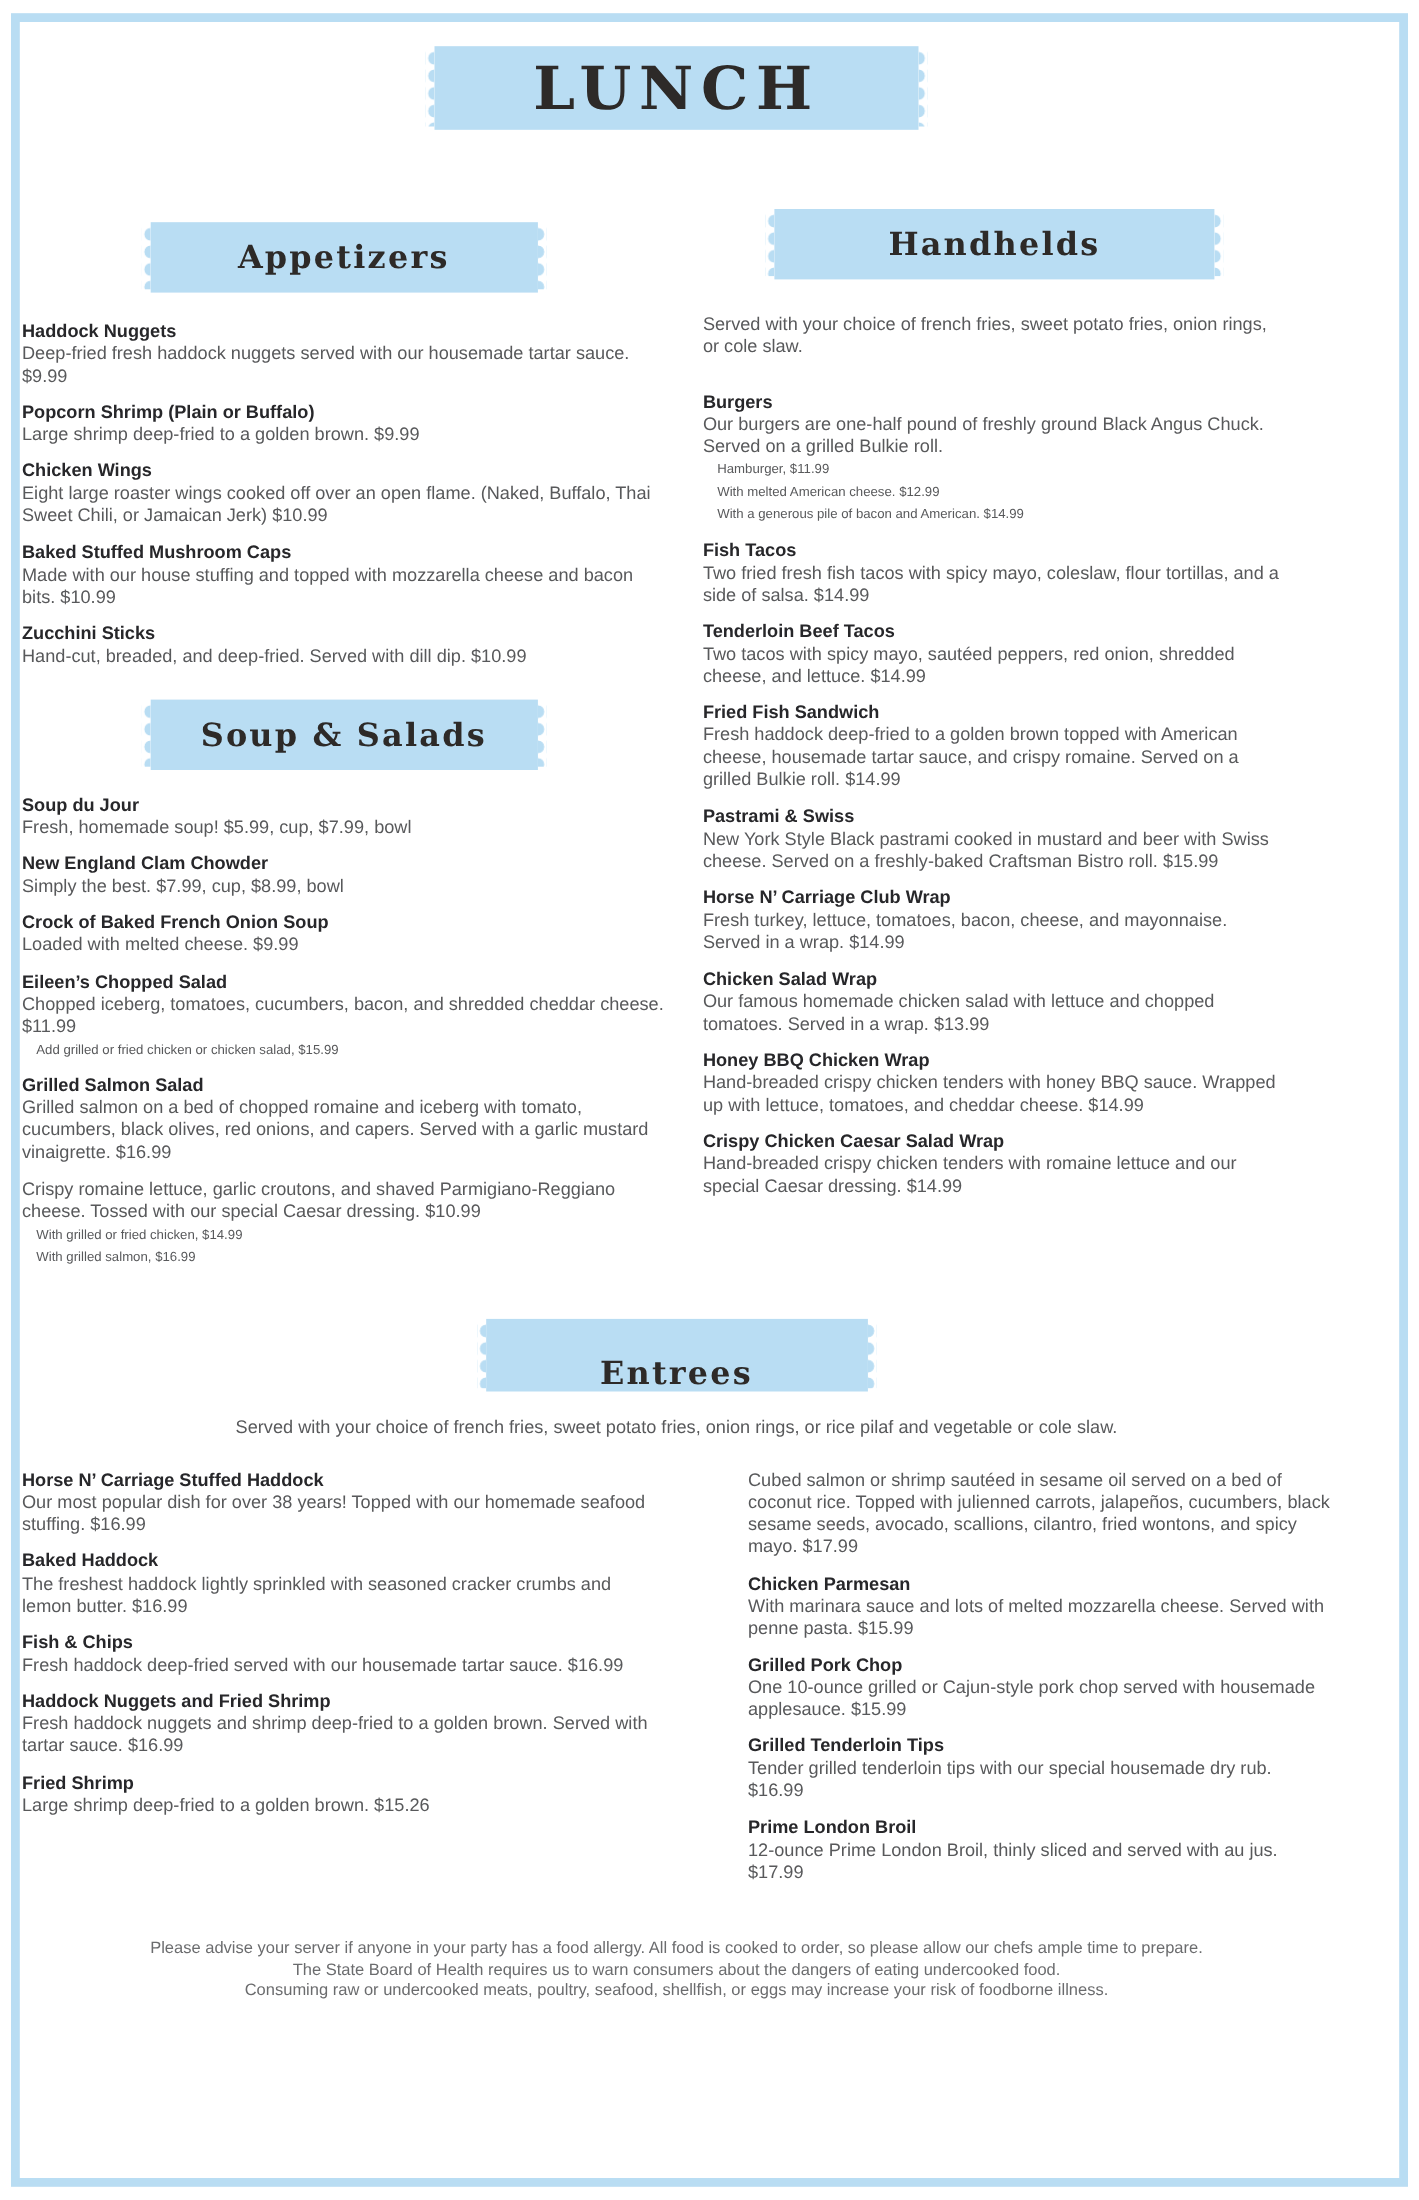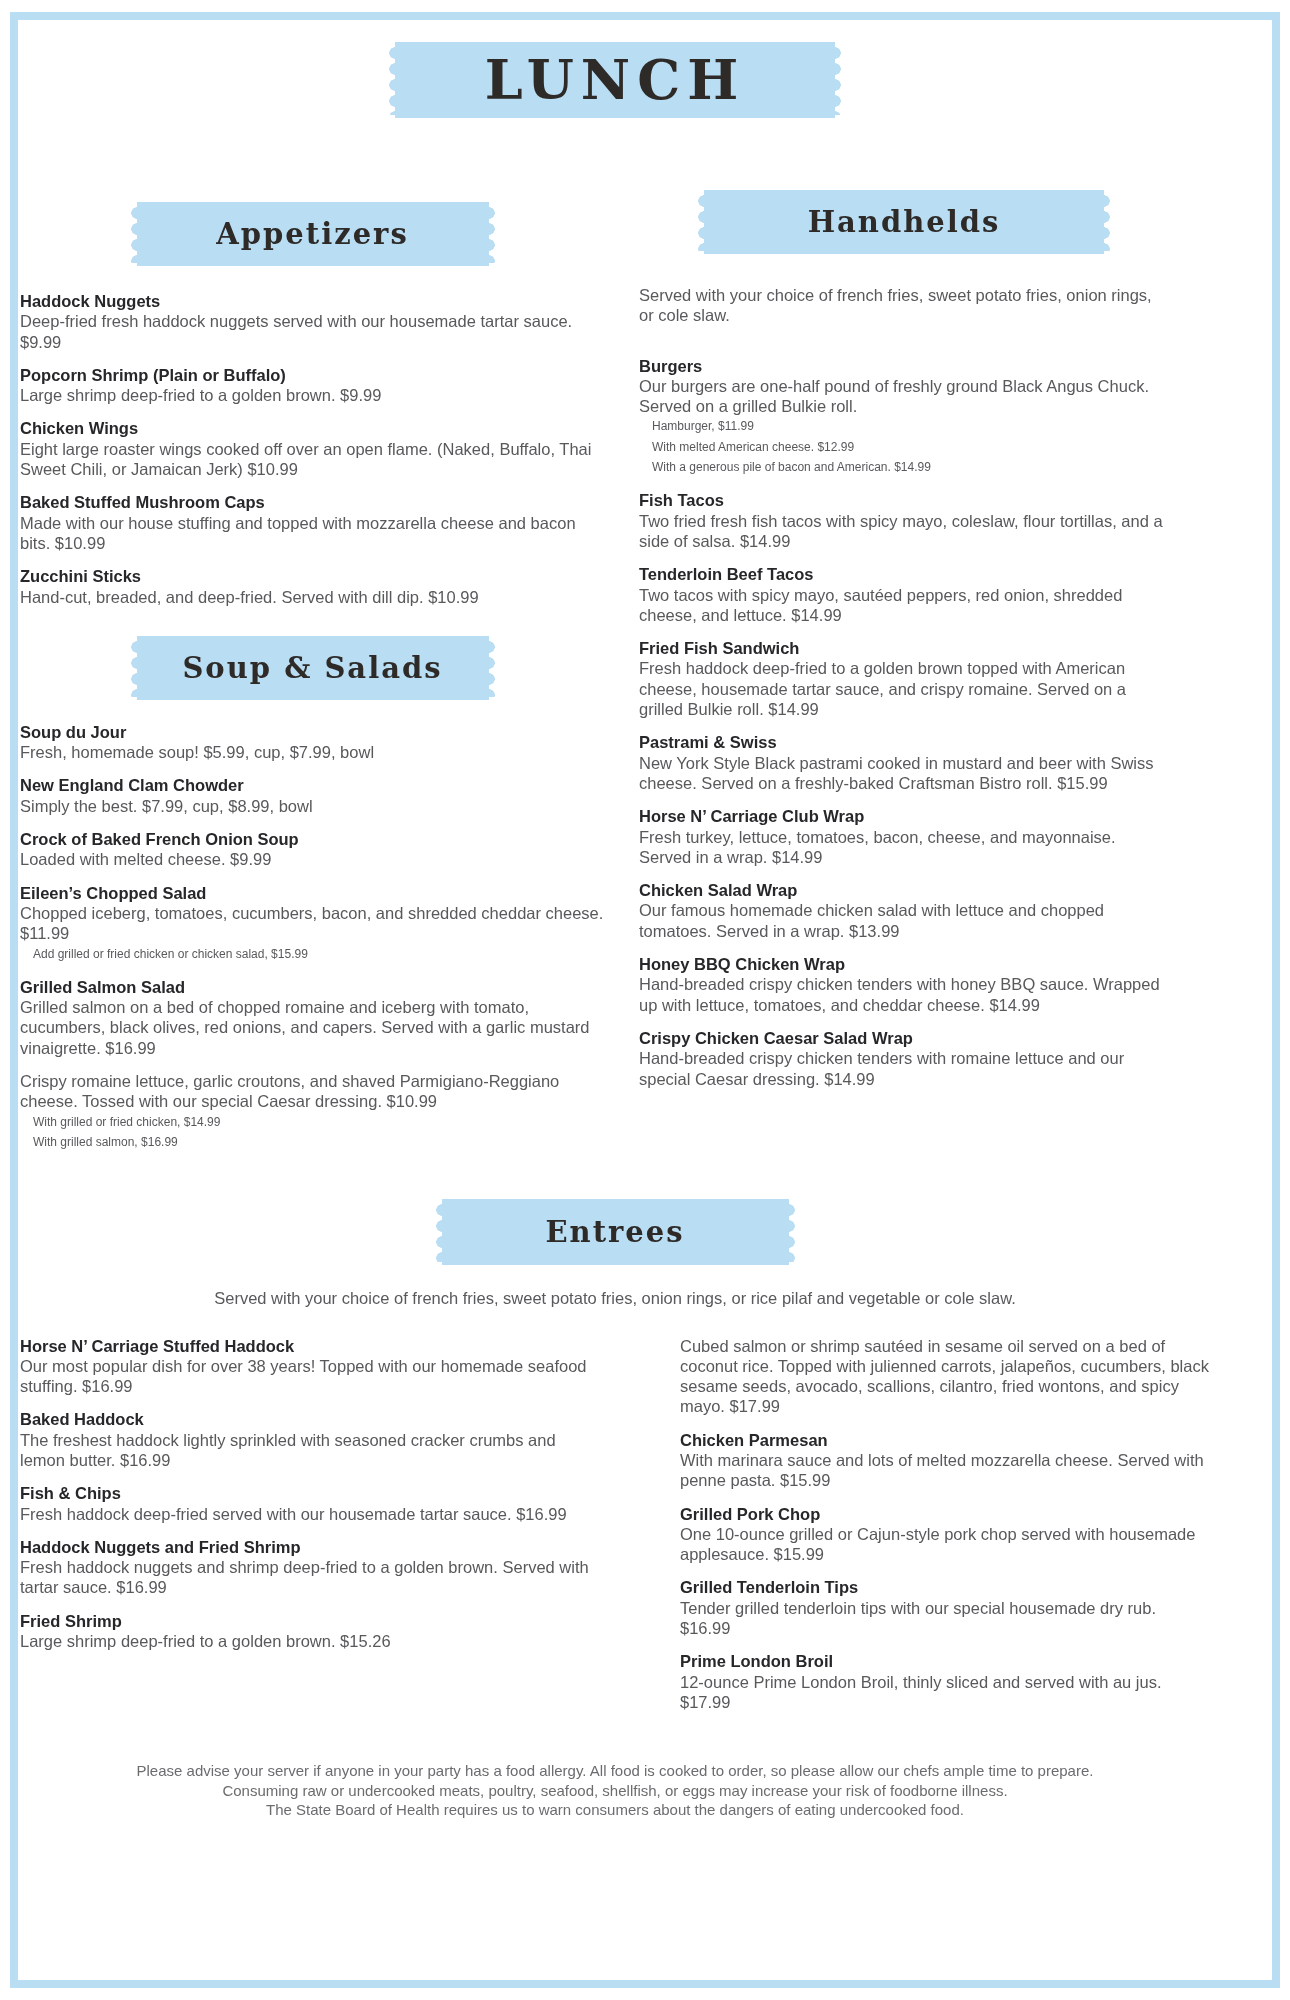--- a/index.html
+++ b/index.html
@@ -66,21 +66,21 @@
   }
   .item-desc{
     color:var(--description);font-size:16.5px;line-height:20.3px;
   }
   .item-option{
     color:var(--description);font-size:12px;line-height:20.3px;padding-left:13px;
   }
 
   
   .entrees-head{margin-top:34px;text-align:center;}
-  .entrees-banner{width:347px;height:66px;margin:0 auto;}
+  .entrees-banner{width:347px;height:66px;margin:0 auto;align-items:flex-end;}
   .entrees-intro{
     color:var(--description);font-size:16.5px;line-height:20.3px;
     text-align:center;margin-top:23px;
   }
   .entrees-cols{display:flex;margin-top:27px;justify-content:space-between;}
 
   
   .footer{
     margin-top:36px;text-align:center;color:var(--footer-gray);
     font-size:15px;line-height:19.5px;
@@ -259,17 +259,17 @@
           <div class="item">
             <div class="item-name">Prime London Broil</div>
             <div class="item-desc">12-ounce Prime London Broil, thinly sliced and served with au jus. $17.99</div>
           </div>
         </div>
     </div>
   </div>
 
   <div class="footer">
     <div>Please advise your server if anyone in your party has a food allergy. All food is cooked to order, so please allow our chefs ample time to prepare.</div>
+    <div>The State Board of Health requires us to warn consumers about the dangers of eating undercooked food.</div>
     <div>Consuming raw or undercooked meats, poultry, seafood, shellfish, or eggs may increase your risk of foodborne illness.</div>
-    <div>The State Board of Health requires us to warn consumers about the dangers of eating undercooked food.</div>
   </div>
 
 </div>
 
 </body></html>

